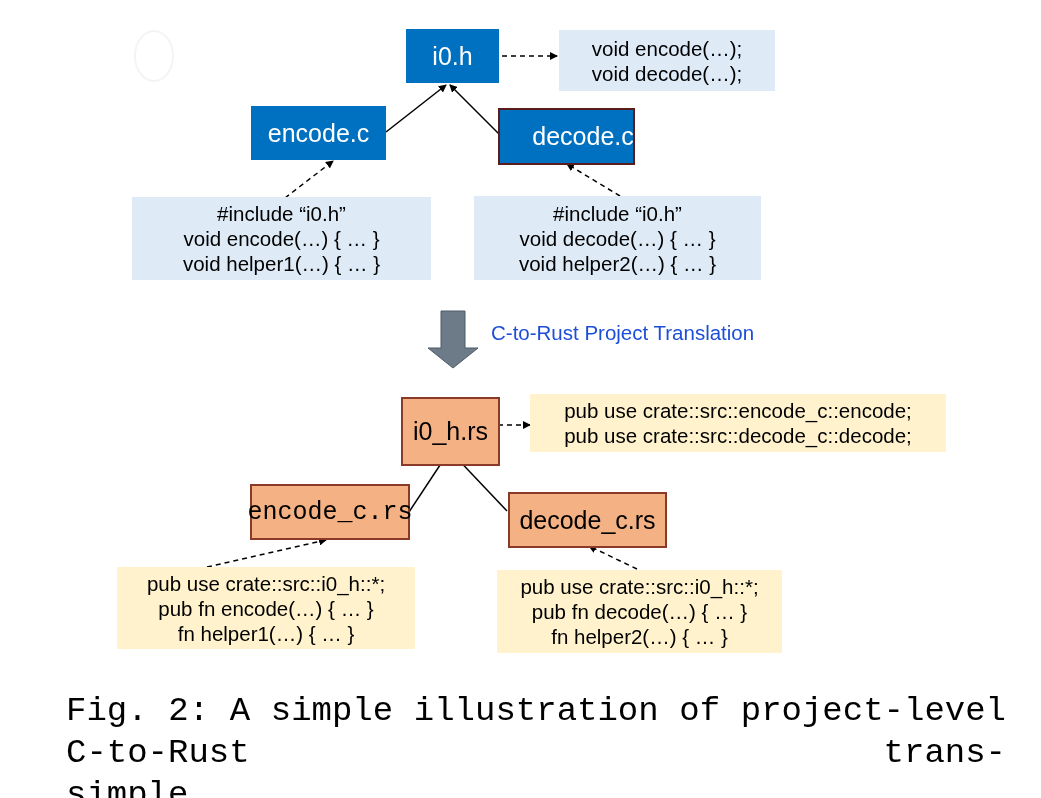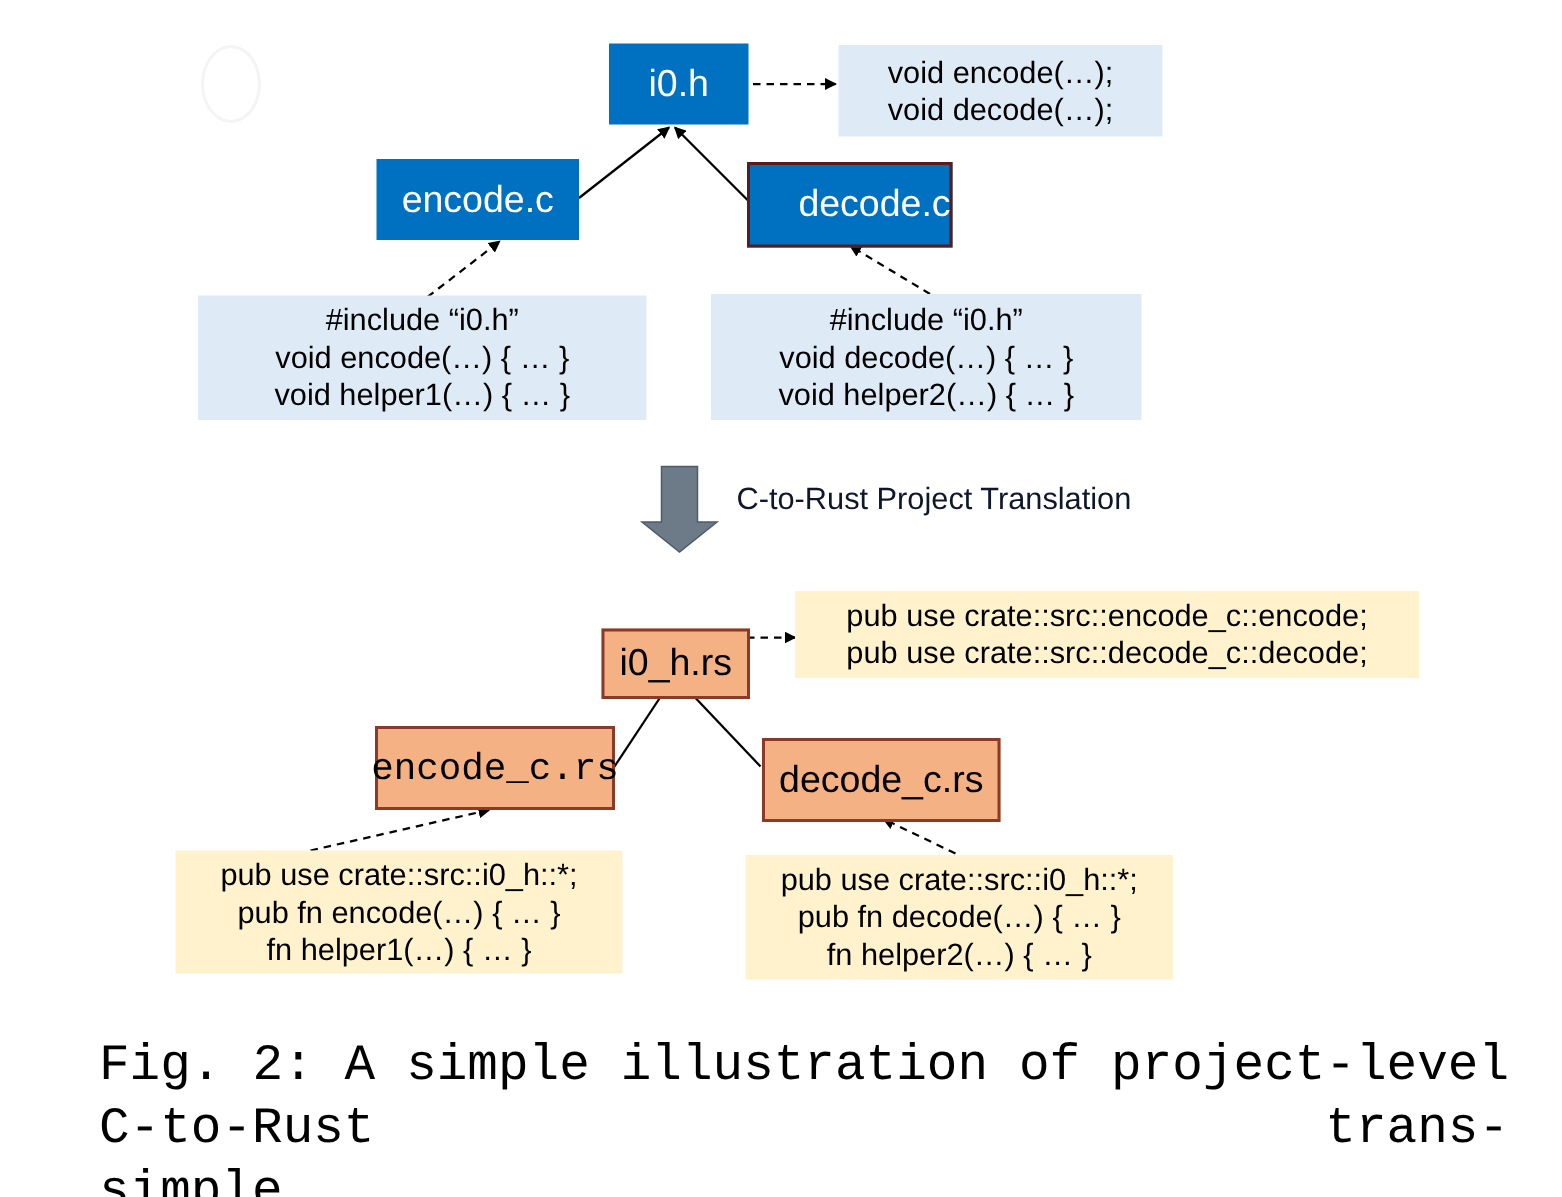--- a/index.html
+++ b/index.html
@@ -7,21 +7,21 @@
   .abs { position: absolute; box-sizing: border-box; }
   .node { display: flex; align-items: center; justify-content: center; font-size: 25px; }
   .c-node { background: #0070c0; color: #ffffff; }
   .c-node.bordered { border: 2px solid #5a1c1c; padding-left: 33px; }
   .rs-node { background: #f4b183; color: #000000; border: 2px solid #8b3a28; }
   .note { display: flex; flex-direction: column; align-items: center; justify-content: center; font-size: 20.5px; line-height: 25px; color: #000; text-align: center; }
   .c-note { background: #deebf7; }
   .rs-note { background: #fff2cc; }
   .note span { display: block; white-space: nowrap; }
   svg.lines { position: absolute; left: 0; top: 0; }
-  .trans-label { font-size: 20.5px; color: #0f172a; white-space: nowrap; }
+  .trans-label { font-size: 20.5px; color: #1d4ed8; white-space: nowrap; }
   .caption { font-family: Liberation Mono, monospace; font-size: 34px; line-height: 42px; color: #000; }
   .watermark { border-radius: 50%; border: 2px solid #f4f4f4; }
 </style>
 </head>
 <body>
 
 <div class="abs watermark" style="left:134px;top:30px;width:40px;height:52px;"></div>
 
 <svg class="lines" width="1041" height="798">
   <defs>
@@ -65,21 +65,21 @@
   <span>void helper1(…) { … }</span>
 </div>
 <div class="abs note c-note" style="left:474px;top:196px;width:287px;height:84px;">
   <span>#include “i0.h”</span>
   <span>void decode(…) { … }</span>
   <span>void helper2(…) { … }</span>
 </div>
 
 <div class="abs trans-label" style="left:491px;top:321px;">C-to-Rust Project Translation</div>
 
-<div class="abs node rs-node" style="left:401px;top:397px;width:60px;height:47px;width:99px;margin-top:22px;">
+<div class="abs node rs-node" style="left:401px;top:397px;width:60px;height:69px;width:99px;">
   <span>i0_h.rs</span>
 </div>
 <div class="abs note rs-note" style="left:530px;top:394px;width:416px;height:58px;">
   <span>pub use crate::src::encode_c::encode;</span>
   <span>pub use crate::src::decode_c::decode;</span>
 </div>
 <div class="abs node rs-node" style="left:250px;top:484px;width:160px;height:56px;font-family:Liberation Mono, monospace;">
   <span>encode_c.rs</span>
 </div>
 <div class="abs node rs-node" style="left:508px;top:492px;width:159px;height:56px;">

